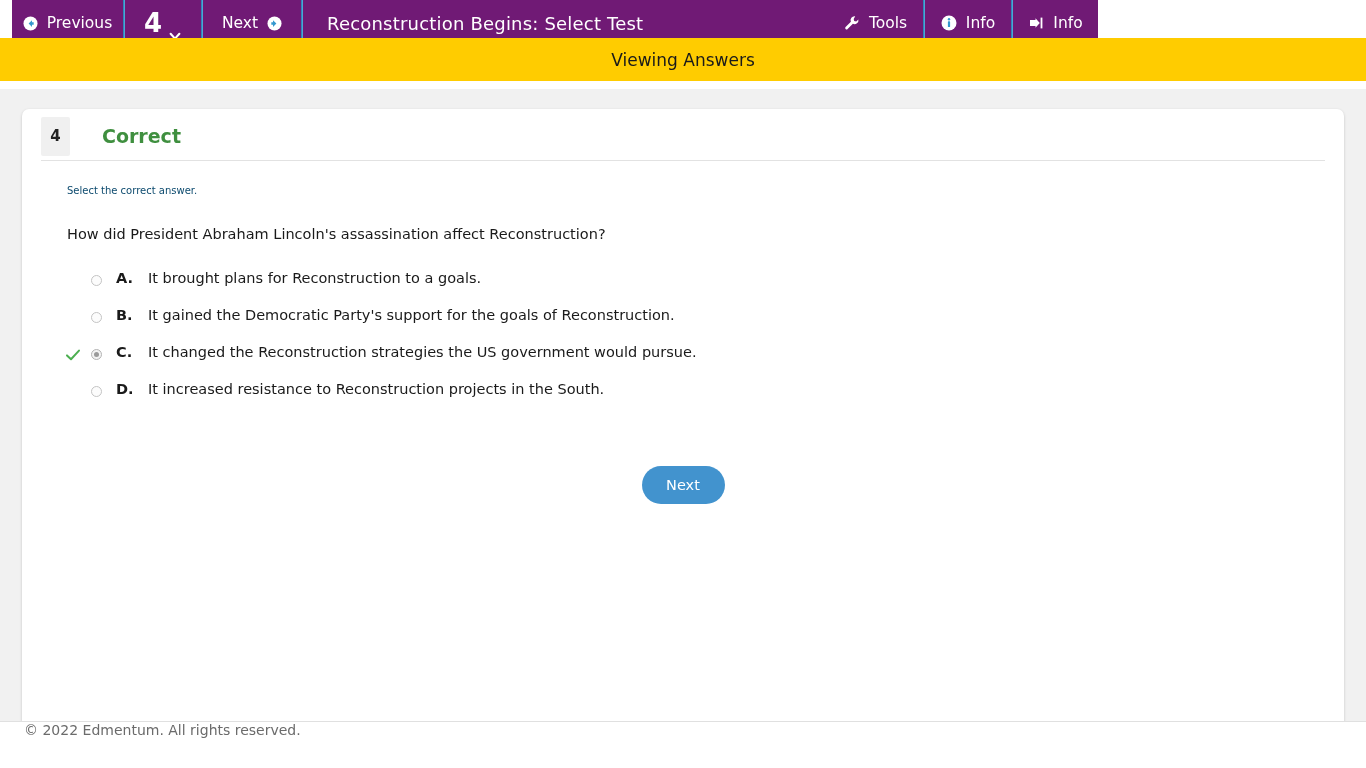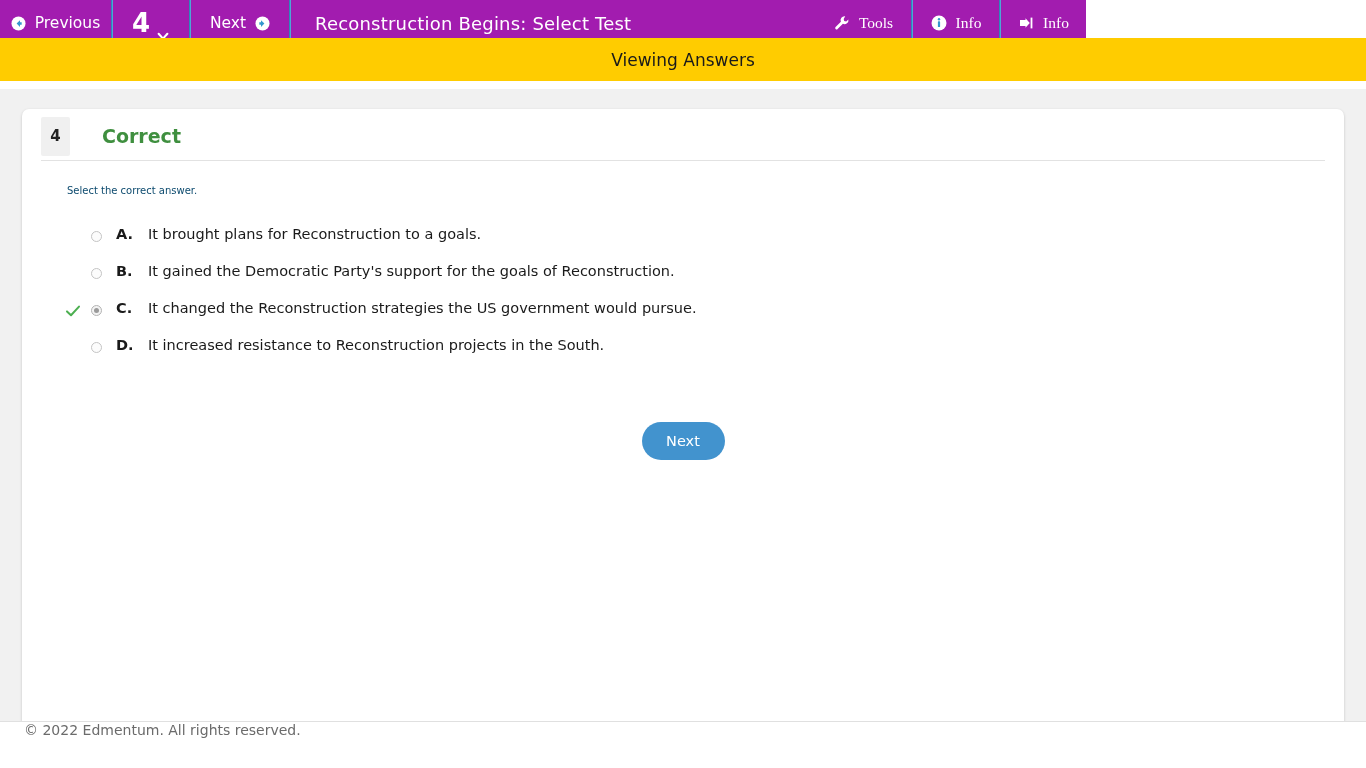--- a/index.html
+++ b/index.html
@@ -12,24 +12,24 @@
 
   body {
     font-family: "DejaVu Sans", "Liberation Sans", sans-serif;
     background: #ffffff;
     color: #333;
   }
 
   
   .topbar {
     position: absolute;
-    top: 0; left: 0;
+    top: 0; left: 12px;
     width: 1086px;
     height: 46px;
-    background: #a21caf;
+    background: #701a75;
     display: flex;
     align-items: stretch;
     color: #ffffff;
   }
 
   .nav-btn {
     display: flex;
     align-items: center;
     justify-content: center;
     gap: 9px;
@@ -70,21 +70,21 @@
     align-items: center;
     padding-left: 24px;
     border-left: 1px solid #4ea6d6;
   }
   .title-text {
     font-size: 18px;
     color: #ffffff;
     letter-spacing: 0.2px;
   }
 
-  .right-group { display: flex; align-items: stretch; font-family: Liberation Serif, serif; }
+  .right-group { display: flex; align-items: stretch; }
   .nav-tools { width: 96px; }
   .nav-info  { width: 88px; }
   .nav-exit  { width: 86px; border-right: none; }
 
   .ico { display: inline-block; width: 16px; height: 16px; flex: 0 0 16px; }
 
   
   .banner {
     position: absolute;
     top: 38px; left: 0;
@@ -335,20 +335,21 @@
 
     <div class="q-header">
       <div class="q-number">4</div>
       <div class="q-status">Correct</div>
       <div class="q-divider"></div>
     </div>
 
     <div class="q-body">
 
       <div class="instruction">Select the correct answer.</div>
+      <div class="question-stem">How did President Abraham Lincoln's assassination affect Reconstruction?</div>
 
       <div class="options">
 
         <div class="option-row">
           <div class="radio"></div>
           <div class="opt-letter">A.</div>
           <div class="opt-text">It brought plans for Reconstruction to a goals.</div>
         </div>
 
         <div class="option-row">

